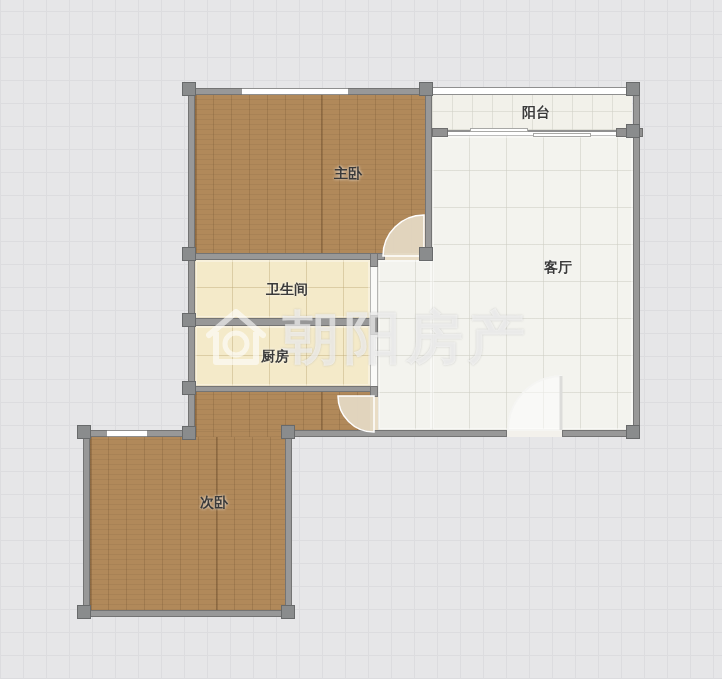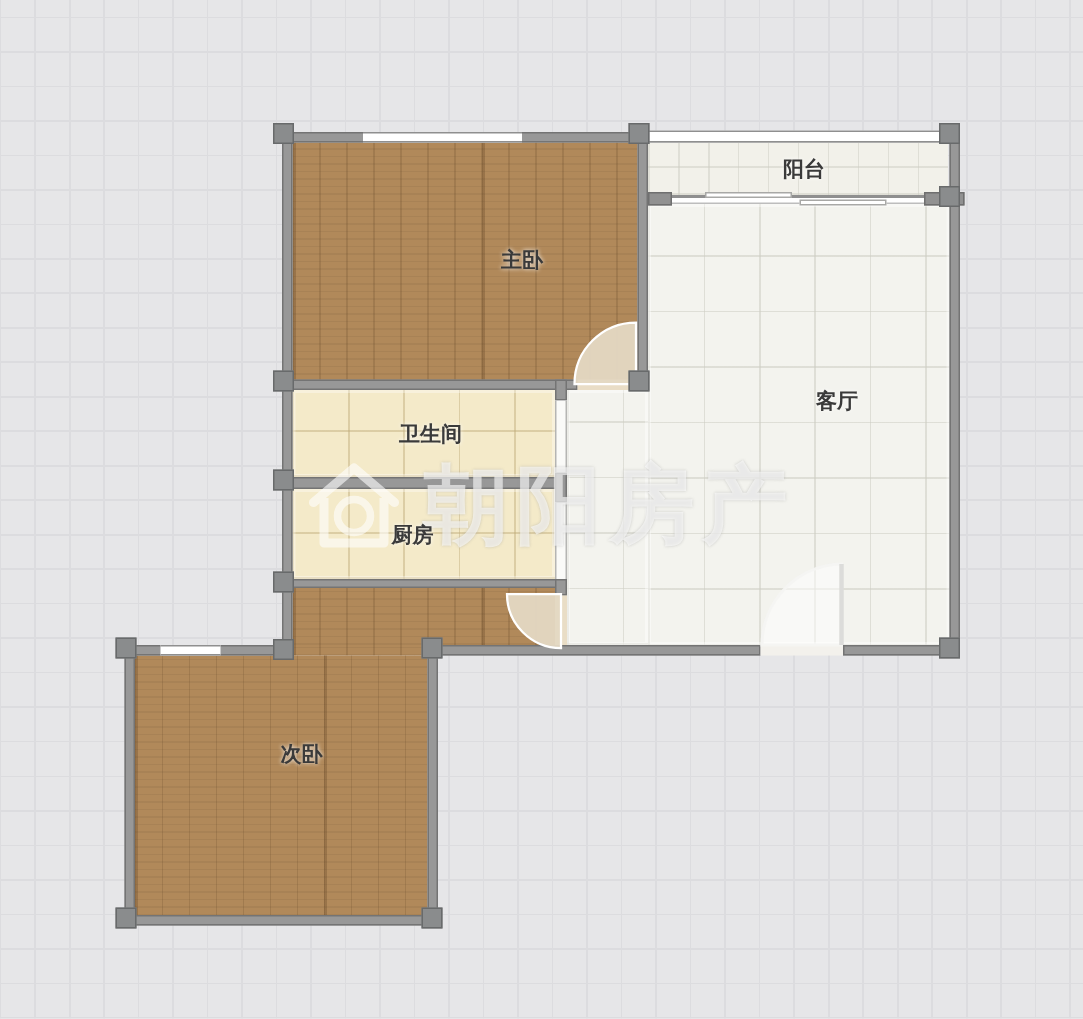--- a/index.html
+++ b/index.html
@@ -151,15 +151,15 @@
       <circle cx="32" cy="38" r="11" fill="none" stroke="#ffffff" stroke-width="5"></circle>
     </svg>
     <span class="wm-text">朝阳房产</span>
   </div>
 
   <span class="room-label" style="left:314px;top:174px;margin-left:34px;">主卧</span>
   <span class="room-label" style="left:536px;top:113px;">阳台</span>
   <span class="room-label" style="left:558px;top:268px;">客厅</span>
   <span class="room-label" style="left:287px;top:290px;">卫生间</span>
   <span class="room-label" style="left:275px;top:357px;">厨房</span>
-  <span class="room-label" style="left:201px;top:503px;">次卧</span>
+  <span class="room-label" style="left:214px;top:503px;">次卧</span>
 
 </div>
 
 </body></html>

